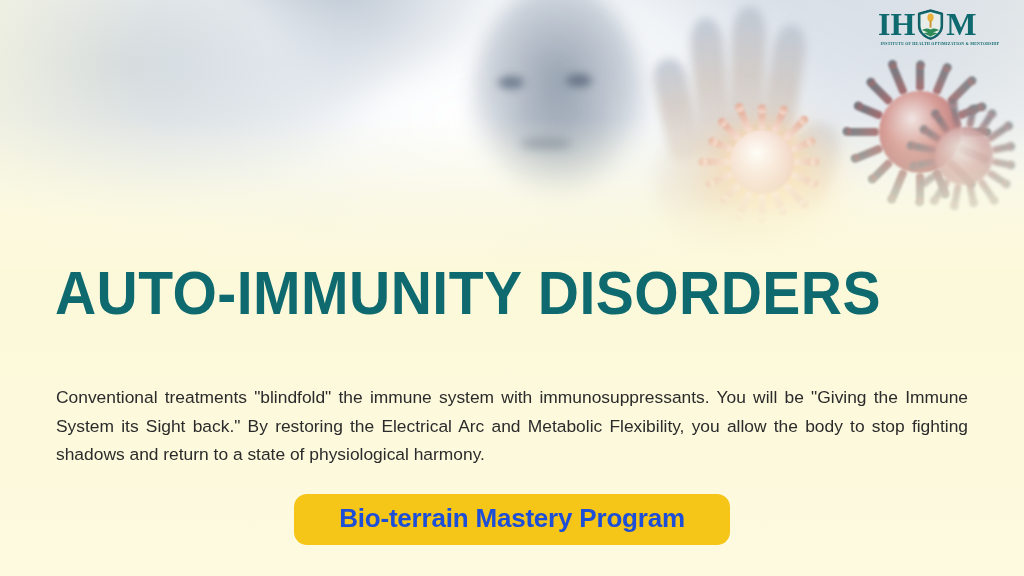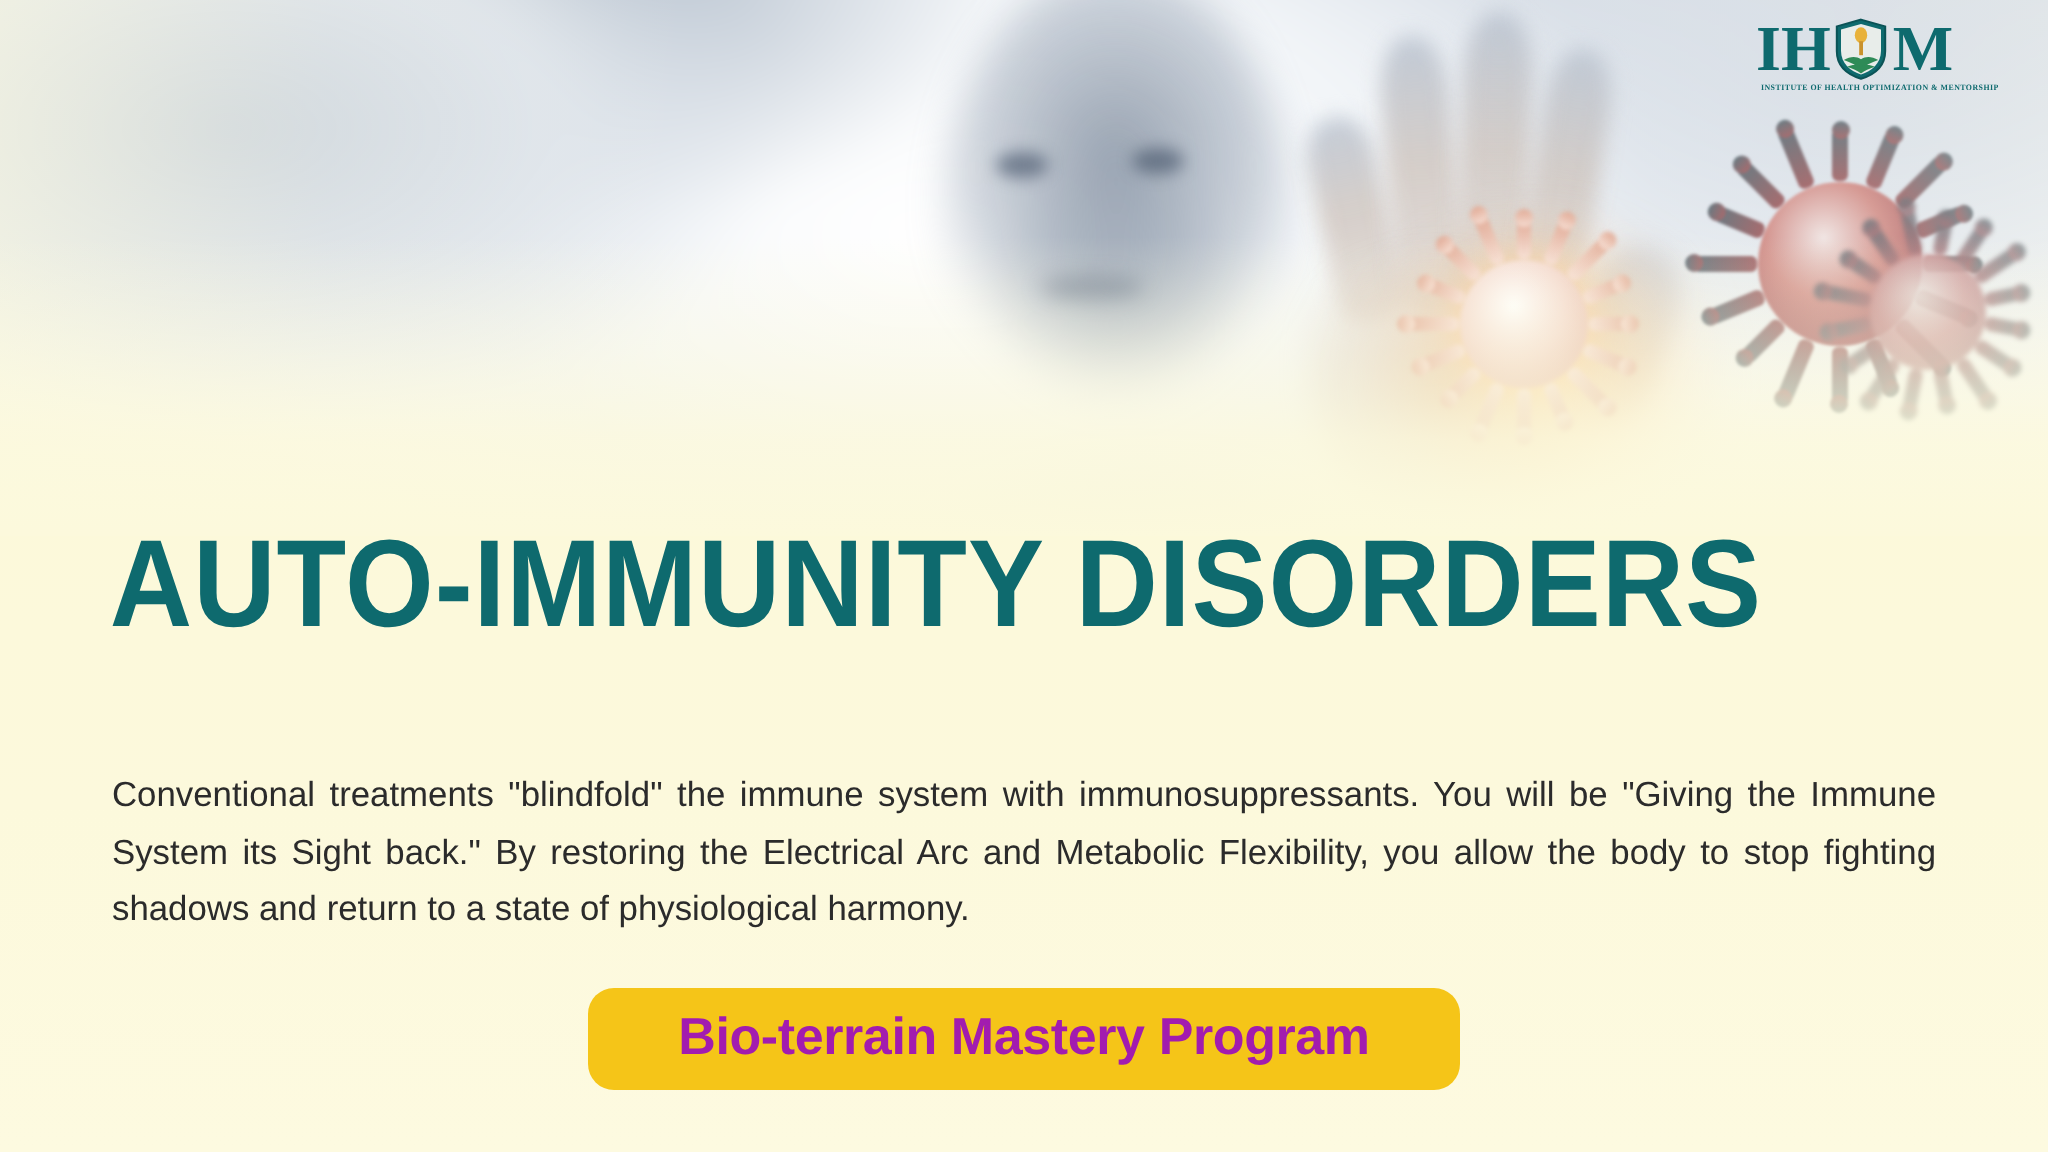--- a/index.html
+++ b/index.html
@@ -299,21 +299,21 @@
     width: 1024px;
     text-align: center;
     z-index: 5;
   }
   .cta-button {
     display: inline-block;
     min-width: 436px;
     padding: 11px 30px 13px;
     box-sizing: border-box;
     background: #F5C518;
-    color: #a21caf;
+    color: #1d4ed8;
     border: none;
     border-radius: 13px;
     font-family: "Liberation Sans", sans-serif;
     font-size: 26px;
     font-weight: 700;
     letter-spacing: -0.2px;
     line-height: 1.05;
     cursor: pointer;
   }
 </style>

